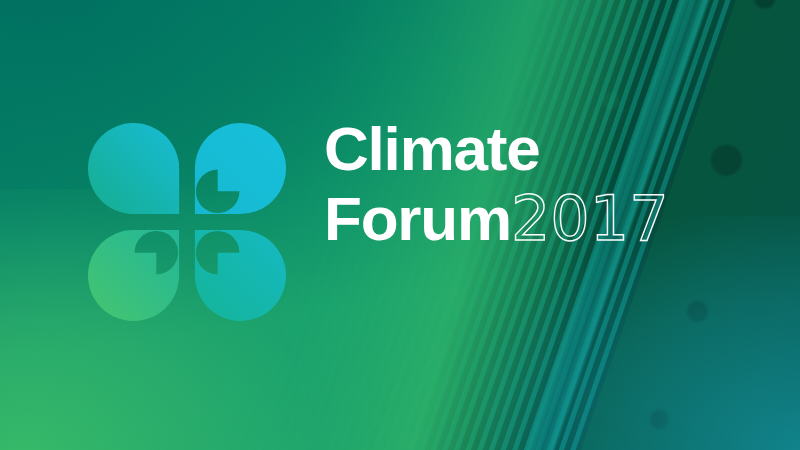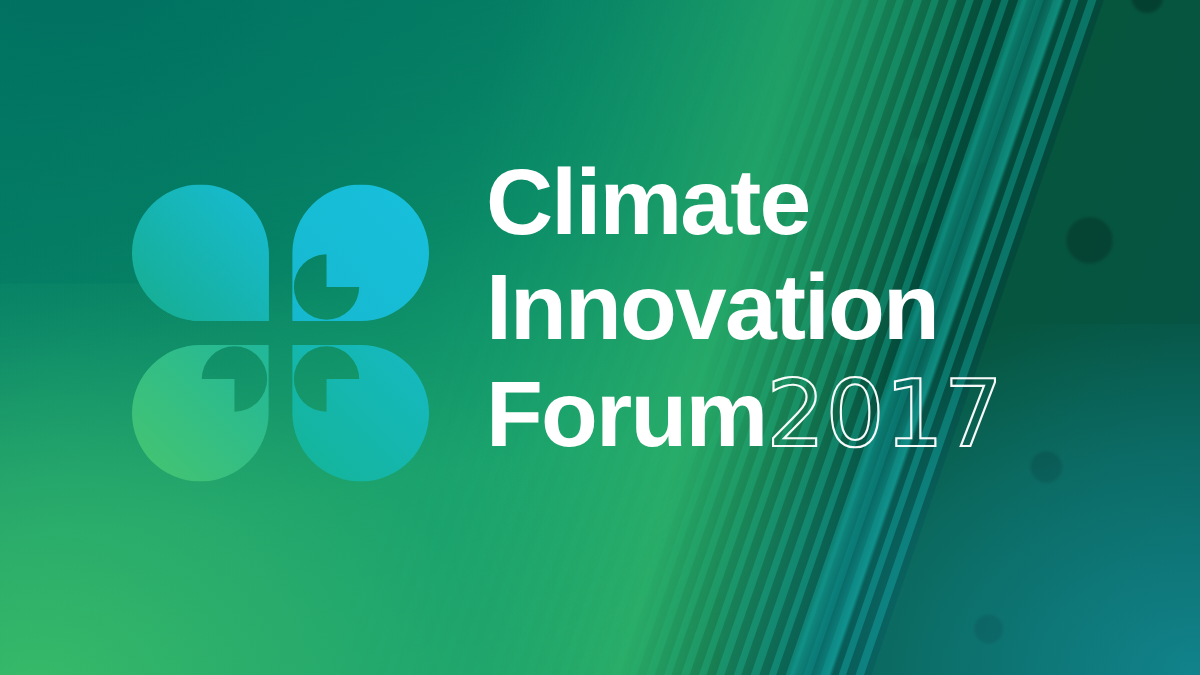--- a/index.html
+++ b/index.html
@@ -187,21 +187,21 @@
     top: 123px;
     width: 198px;
     height: 198px;
   }
   .logo svg { display: block; width: 100%; height: 100%; }
 
   
   .title-block {
     position: absolute;
     left: 324px;
-    top: 101px;
+    top: 114px;
     width: 430px;
   }
   .title-line {
     color: #ffffff;
     font-weight: 700;
     font-size: 62px;
     line-height: 70px;
     letter-spacing: -1.2px;
     white-space: nowrap;
   }
@@ -288,21 +288,20 @@
         <path d="M92,108 L92,154 A46,46 0 1 1 46,108 Z
                  M69,131 L69,153 A22,22 0 1 0 47,131 Z" fill="url(#gBL)" fill-rule="evenodd"></path>
 
         <path d="M108,108 L108,154 A46,46 0 1 0 154,108 Z
                  M131,131 L131,153 A22,22 0 1 1 153,131 Z" fill="url(#gBR)" fill-rule="evenodd"></path>
       </svg>
     </div>
 
     <div class="title-block">
       <div class="title-line">Climate</div>
-      <div class="title-line">Innovation</div>
       <div class="line-forum">
         <span class="title-line">Forum</span>
         <span class="year"><span class="year-inner">2017</span></span>
       </div>
     </div>
 
   </div>
 </div>
 
 </body></html>

